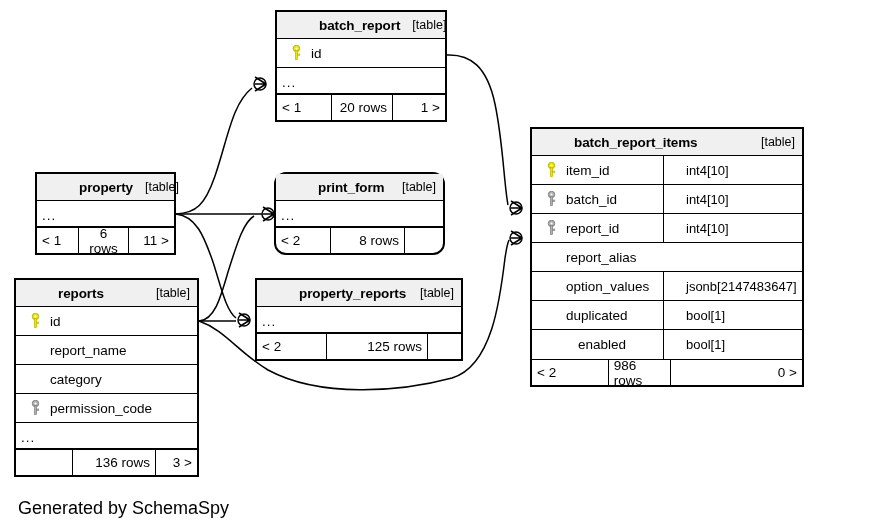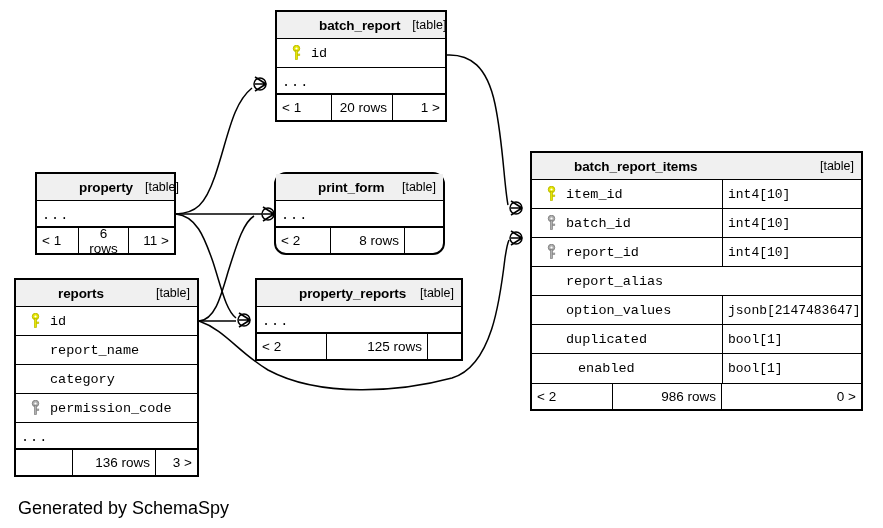--- a/index.html
+++ b/index.html
@@ -53,42 +53,41 @@
     letter-spacing: -0.1px;
     padding-left: 33px;
   }
   .tbl-tag {
     font-size: 12.5px;
     color: #000000;
     margin-left: 12px;
   }
   .tbl-rows {
     display: block;
-    font-family: Liberation Mono, monospace;
   }
   .col-row {
     display: flex;
     align-items: center;
     height: 29px;
     border-bottom: 1px solid #000000;
     box-sizing: border-box;
   }
   .col-row:last-child { border-bottom: none; margin-left: 12px; }
   .col-left {
     display: flex;
     align-items: center;
     flex: 1 1 auto;
     padding-left: 8px;
     min-width: 0;
     box-sizing: border-box;
   }
   .col-type {
     flex: 0 0 auto;
     border-left: 1px solid #000000;
-    padding-left: 5px;
+    padding-left: 22px;
     height: 100%;
     display: flex;
     align-items: center;
     box-sizing: border-box;
     font-size: 13px;
   }
   .key-slot {
     width: 22px;
     flex: 0 0 22px;
     display: flex;
@@ -307,21 +306,21 @@
     <div class="tbl-rows">
       <div class="ellipsis-row">...</div>
     </div>
     <div class="tbl-footer">
       <div class="foot-cell foot-left" style="width:70px;">&lt; 2</div>
       <div class="foot-cell foot-mid">125 rows</div>
       <div class="foot-cell foot-right" style="width:33px;"></div>
     </div>
   </div>
 
-  <div class="table-box" style="left:530px; top:151px; width:333px;">
+  <div class="table-box" style="left:530px; top:127px; width:274px;">
     <div class="tbl-header">
       <span class="tbl-name">batch_report_items</span>
       <span class="tbl-tag">[table]</span>
     </div>
     <div class="tbl-rows">
       <div class="col-row">
         <div class="col-left">
           <span class="key-slot">
             <svg class="keyicon" width="9" height="16" viewBox="0 0 9 16">
                 <circle cx="4.5" cy="3.5" r="3.2" fill="#e8e800" stroke="#b8b800" stroke-width="1"></circle>

